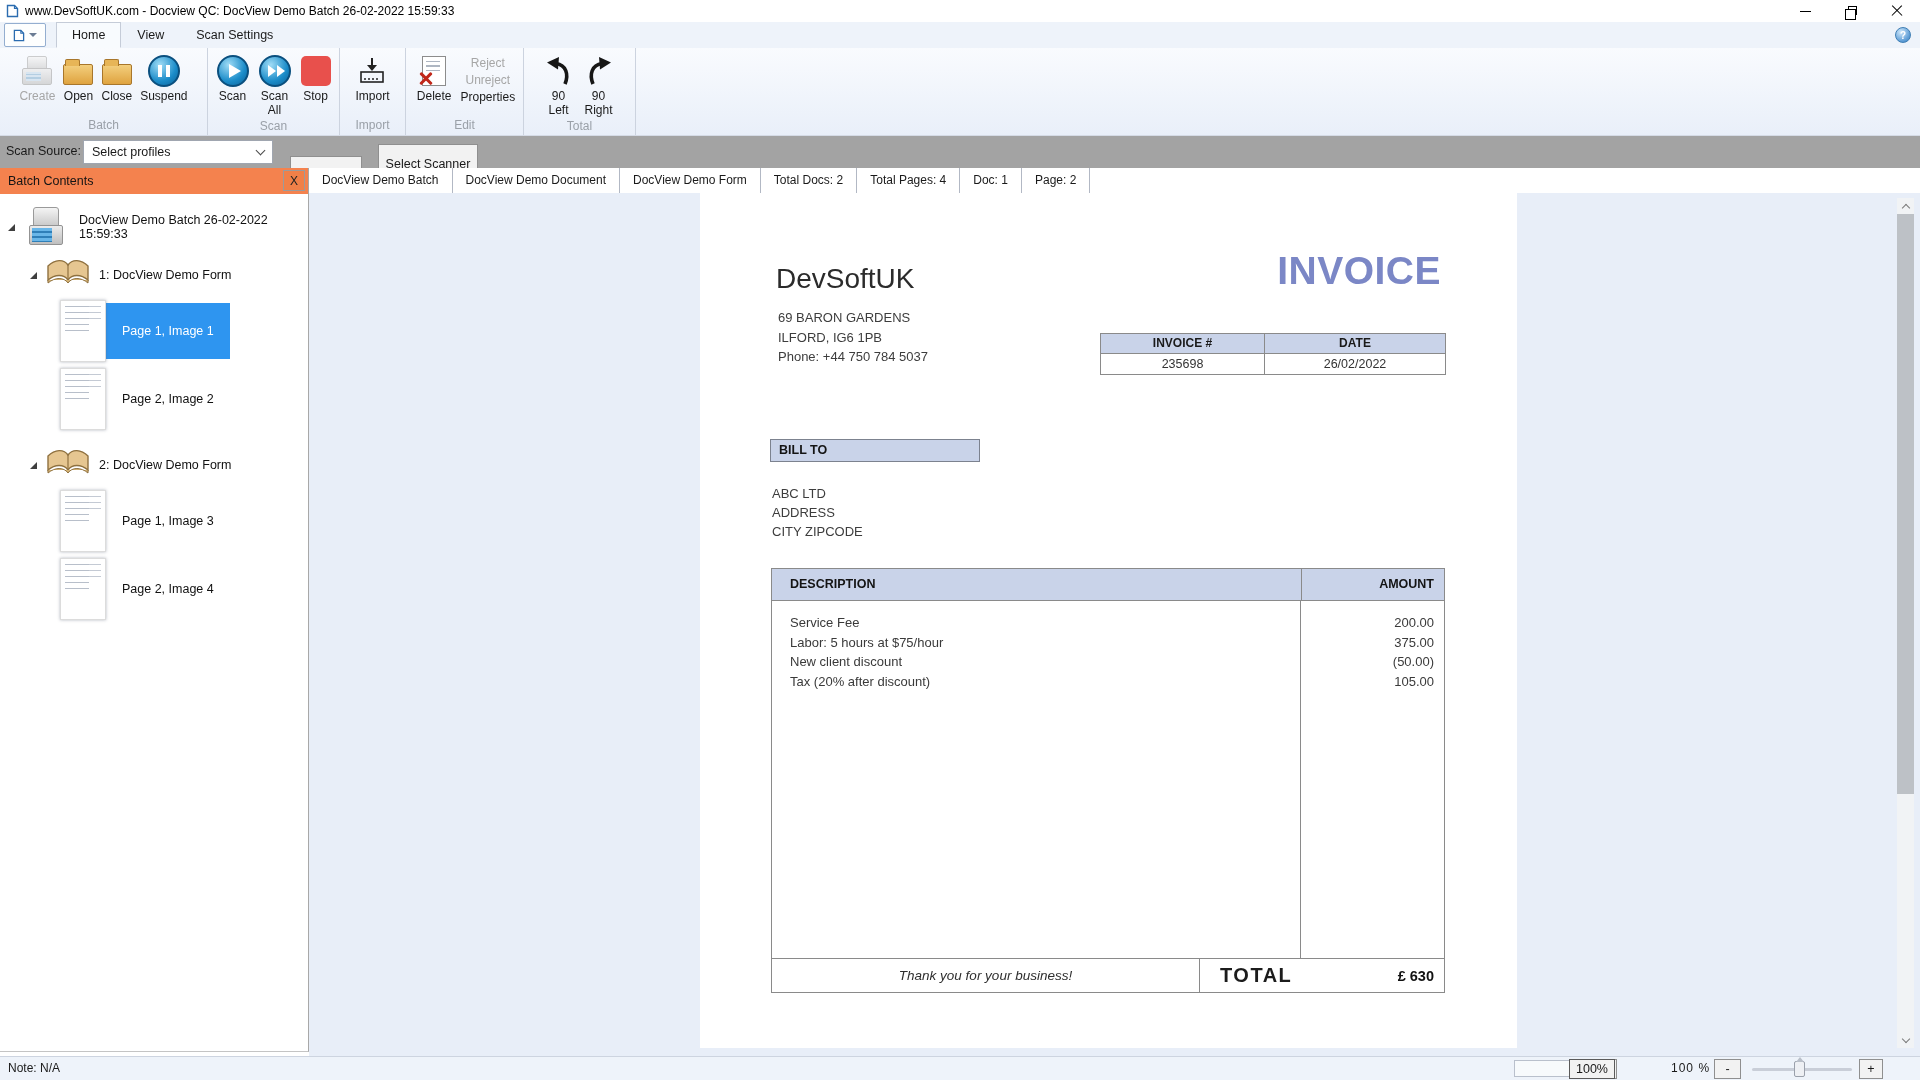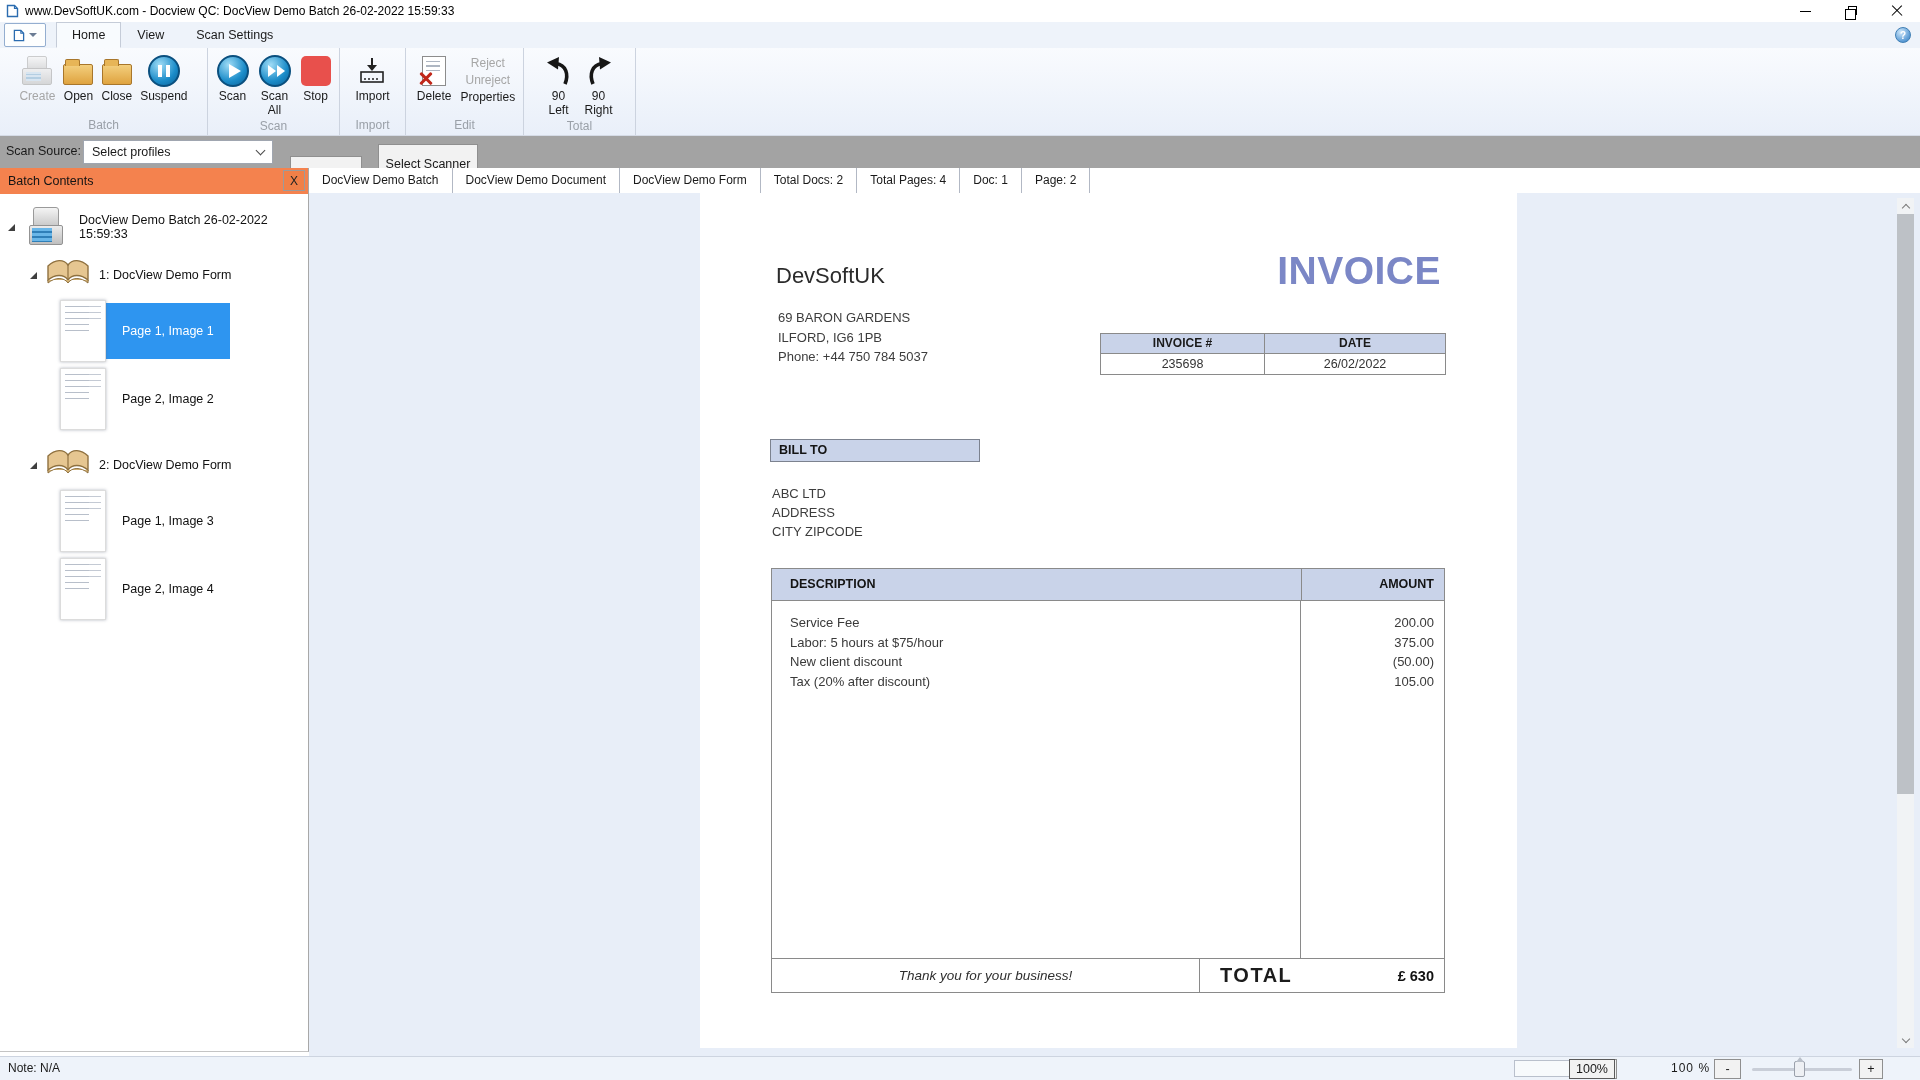--- a/index.html
+++ b/index.html
@@ -100,21 +100,21 @@
   .page-label{font-size:12.5px;color:#111;padding:0 16px;height:56px;display:flex;align-items:center;}
   .page-label.selected{background:#2e95f0;color:#fff;}
 
   
   .doc-area{position:absolute;left:309px;top:168px;right:0;bottom:24px;background:#e8eef8;}
   .doc-strip{position:absolute;left:0;top:0;right:0;height:25px;background:#fff;display:flex;}
   .seg{padding:0 13px;line-height:25px;font-size:12px;color:#1a1a1a;border-right:1px solid #b2b8c4;white-space:nowrap;}
 
   
   .page{position:absolute;left:391px;top:25px;width:817px;height:855px;background:#fff;}
-  .inv-company{position:absolute;left:76px;top:70px;font-size:22px;color:#2b2b2b;}
+  .inv-company{position:absolute;left:76px;top:70px;font-size:28px;color:#2b2b2b;}
   .inv-addr{position:absolute;left:78px;top:115px;font-size:13px;line-height:19.5px;color:#3d3d3d;}
   .inv-heading{position:absolute;right:76px;top:56px;font-size:39px;font-weight:bold;color:#7b87c6;letter-spacing:.5px;}
   .meta-table{position:absolute;left:400px;top:140px;width:346px;border:1px solid #8a8a8a;font-size:12px;}
   .meta-row{display:flex;}
   .meta-cell{text-align:center;}
   .meta-c1{width:163px;}
   .meta-c2{flex:1;border-left:1px solid #8a8a8a;}
   .meta-head .meta-cell{background:#c9d3e9;font-weight:bold;height:19px;line-height:19px;}
   .meta-vals .meta-cell{height:21px;line-height:21px;font-size:12.5px;color:#333;border-top:1px solid #8a8a8a;}
   .billto{position:absolute;left:70px;top:246px;width:210px;height:23px;background:#c9d3e9;border:1px solid #7c828f;font-size:12.5px;font-weight:bold;color:#141414;line-height:21px;padding-left:8px;}

